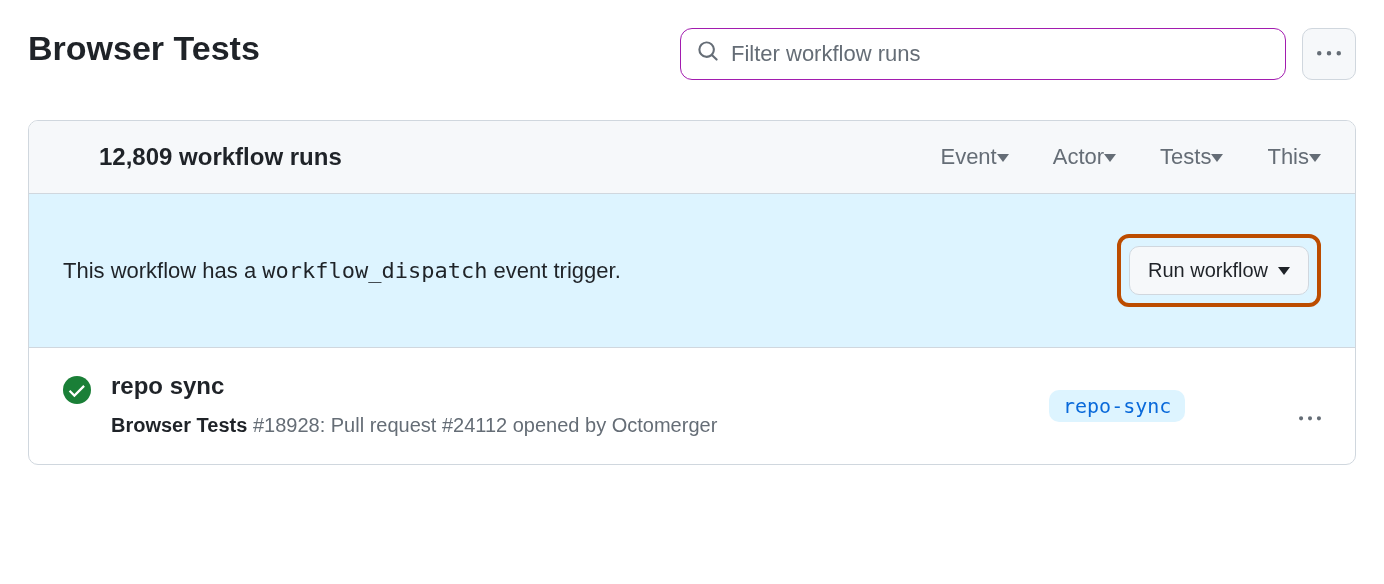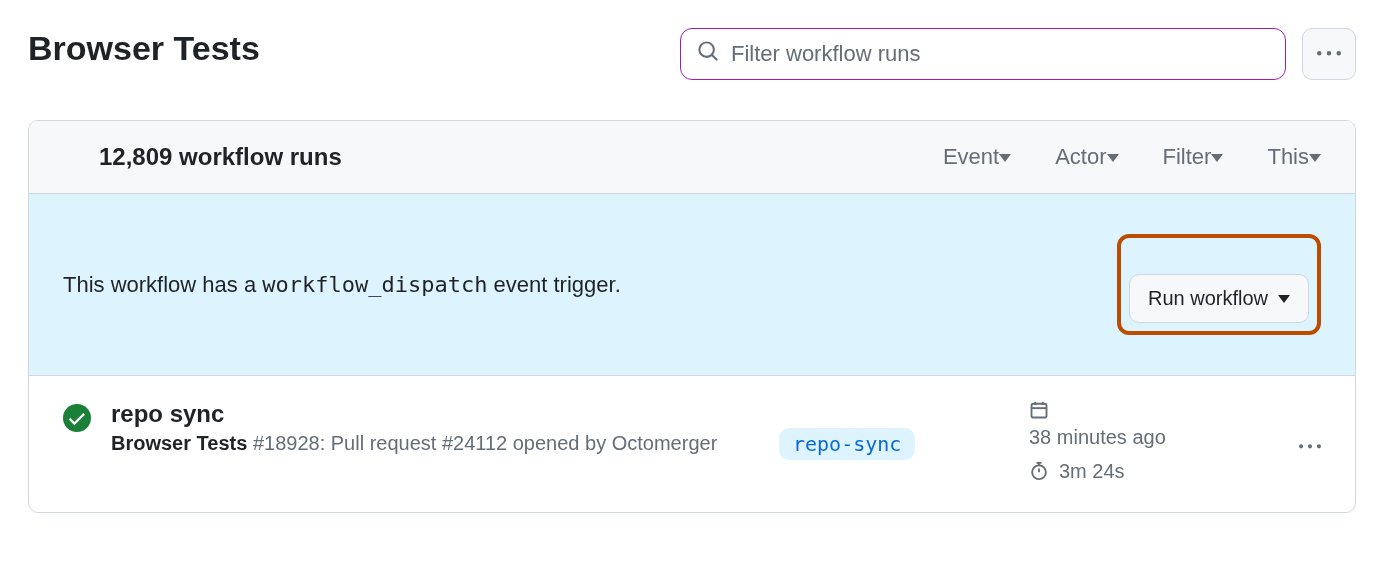--- a/index.html
+++ b/index.html
@@ -130,21 +130,20 @@
     border: 1px solid #d0d7de;
     border-radius: 10px;
     padding: 12px 18px;
     font-size: 20px;
     font-weight: 500;
     color: #1f2328;
     display: flex;
     align-items: center;
     gap: 10px;
     cursor: pointer;
-    margin-top: 28px;
   }
   .run-caret {
     width: 0; height: 0;
     border-left: 6px solid transparent;
     border-right: 6px solid transparent;
     border-top: 8px solid #1f2328;
   }
   .run-row {
     padding: 24px 34px;
     display: flex;
@@ -153,20 +152,21 @@
   .status-icon {
     flex-shrink: 0;
     margin-top: 4px;
   }
   .run-main {
     flex: 1;
   }
   .run-title {
     font-size: 24px;
     font-weight: 600;
+    margin-bottom: 10px;
   }
   .run-sub {
     font-size: 20px;
     color: #656d76;
     line-height: 1.5;
   }
   .run-sub strong {
     color: #1f2328;
     font-weight: 600;
   }
@@ -232,21 +232,21 @@
     <div class="filter-group">
       <div class="filter-btn">
         <span>Event</span>
         <span class="caret-down"></span>
       </div>
       <div class="filter-btn">
         <span>Actor</span>
         <span class="caret-down"></span>
       </div>
       <div class="filter-btn">
-        <span>Filter</span>
+        <span>Tests</span>
         <span class="caret-down"></span>
       </div>
       <div class="filter-btn">
         <span>This</span>
         <span class="caret-down"></span>
       </div>
     </div>
   </div>
 
   <div class="dispatch-row">
@@ -270,41 +270,19 @@
     </div>
     <div class="run-main">
       <div class="run-title">repo sync</div>
       <div class="run-sub">
         <strong>Browser Tests</strong><span> #18928: Pull request #24112 opened by Octomerger</span>
       </div>
     </div>
     <div class="branch-cell">
       <span class="branch-badge">repo-sync</span>
     </div>
-    <div class="meta-cell">
-      <div class="meta-line">
-        <svg width="20" height="20" viewBox="0 0 16 16" fill="none" stroke="#656d76" stroke-width="1.5">
-            <rect x="2" y="3" width="12" height="11" rx="1.5"></rect>
-            <line x1="2" y1="6.5" x2="14" y2="6.5"></line>
-            <line x1="5" y1="1.5" x2="5" y2="4"></line>
-            <line x1="11" y1="1.5" x2="11" y2="4"></line>
-          </svg>
-      </div>
-      <div class="meta-line">
-        <span>38 minutes ago</span>
-      </div>
-      <div class="meta-line">
-        <svg width="20" height="20" viewBox="0 0 16 16" fill="none" stroke="#656d76" stroke-width="1.5">
-            <circle cx="8" cy="9" r="5.5"></circle>
-            <line x1="8" y1="9" x2="8" y2="6"></line>
-            <line x1="6" y1="1.5" x2="10" y2="1.5"></line>
-            <line x1="8" y1="1.5" x2="8" y2="3.5"></line>
-          </svg>
-        <span>3m 24s</span>
-      </div>
-    </div>
     <div class="row-kebab">
       <svg width="22" height="22" viewBox="0 0 16 16" fill="#656d76">
           <path d="M8 9a1.5 1.5 0 1 0 0-3 1.5 1.5 0 0 0 0 3ZM1.5 9a1.5 1.5 0 1 0 0-3 1.5 1.5 0 0 0 0 3Zm13 0a1.5 1.5 0 1 0 0-3 1.5 1.5 0 0 0 0 3Z"></path>
         </svg>
     </div>
   </div>
 </div>
 
 </body></html>

